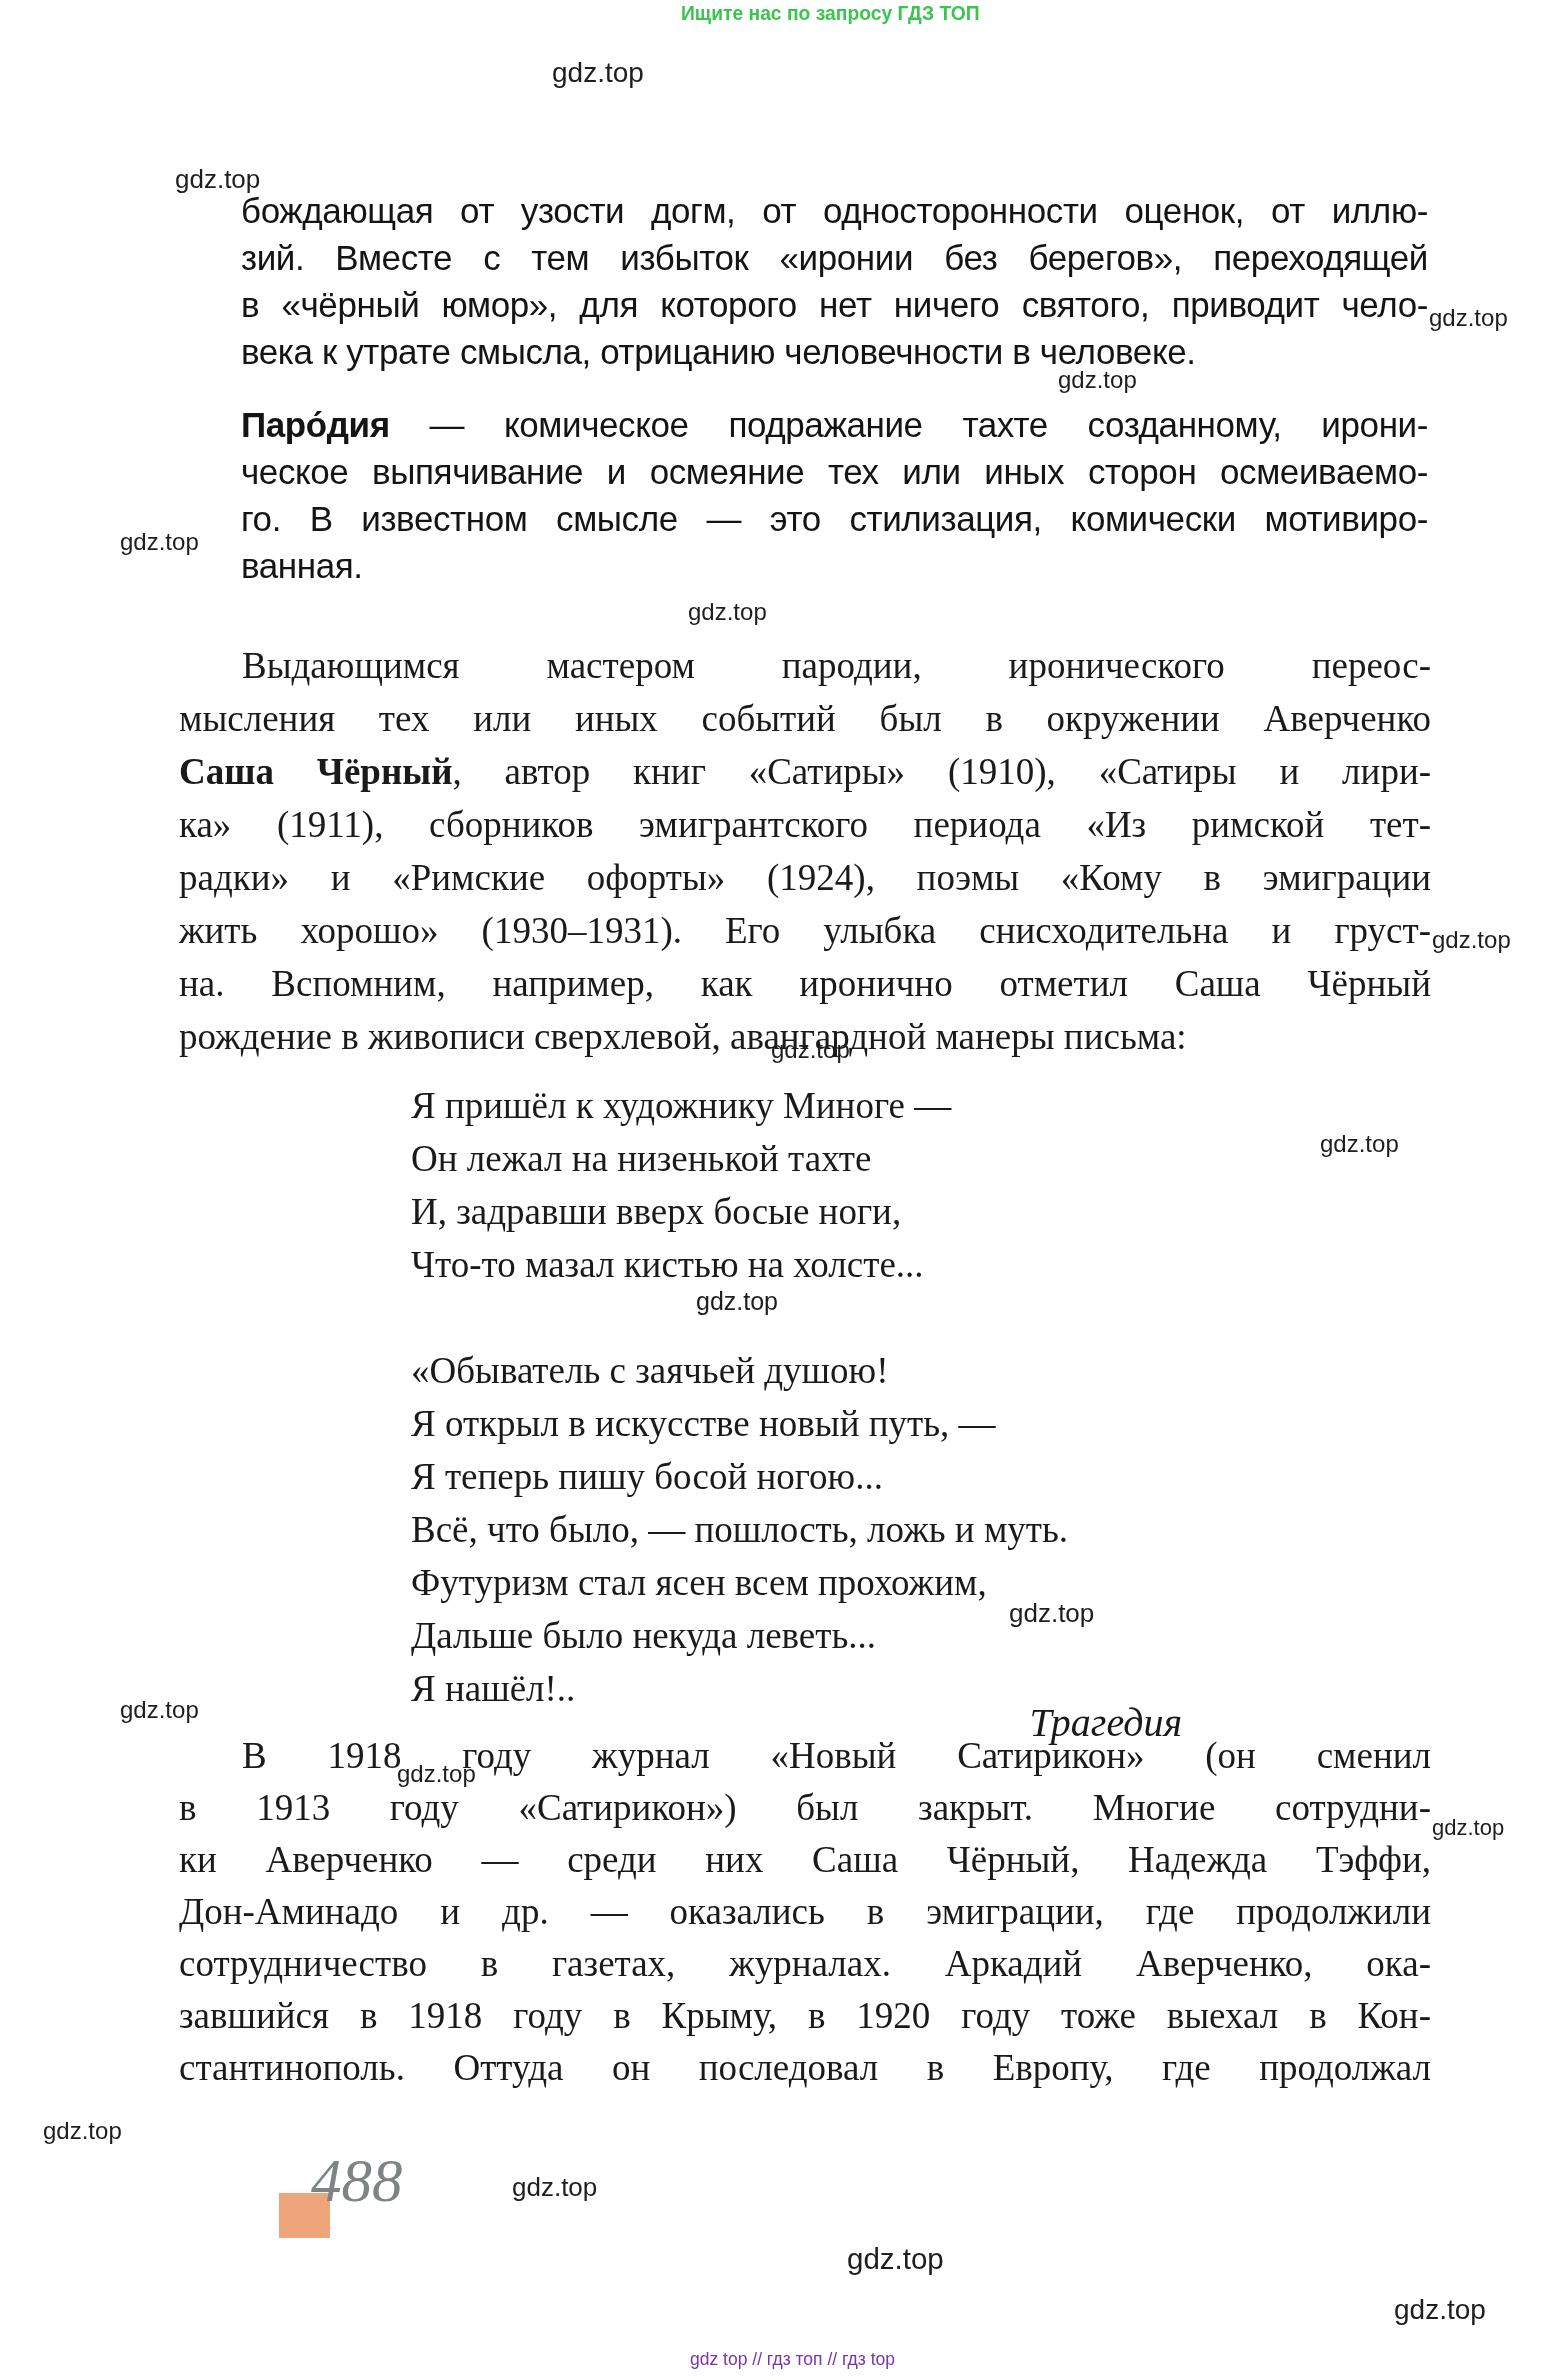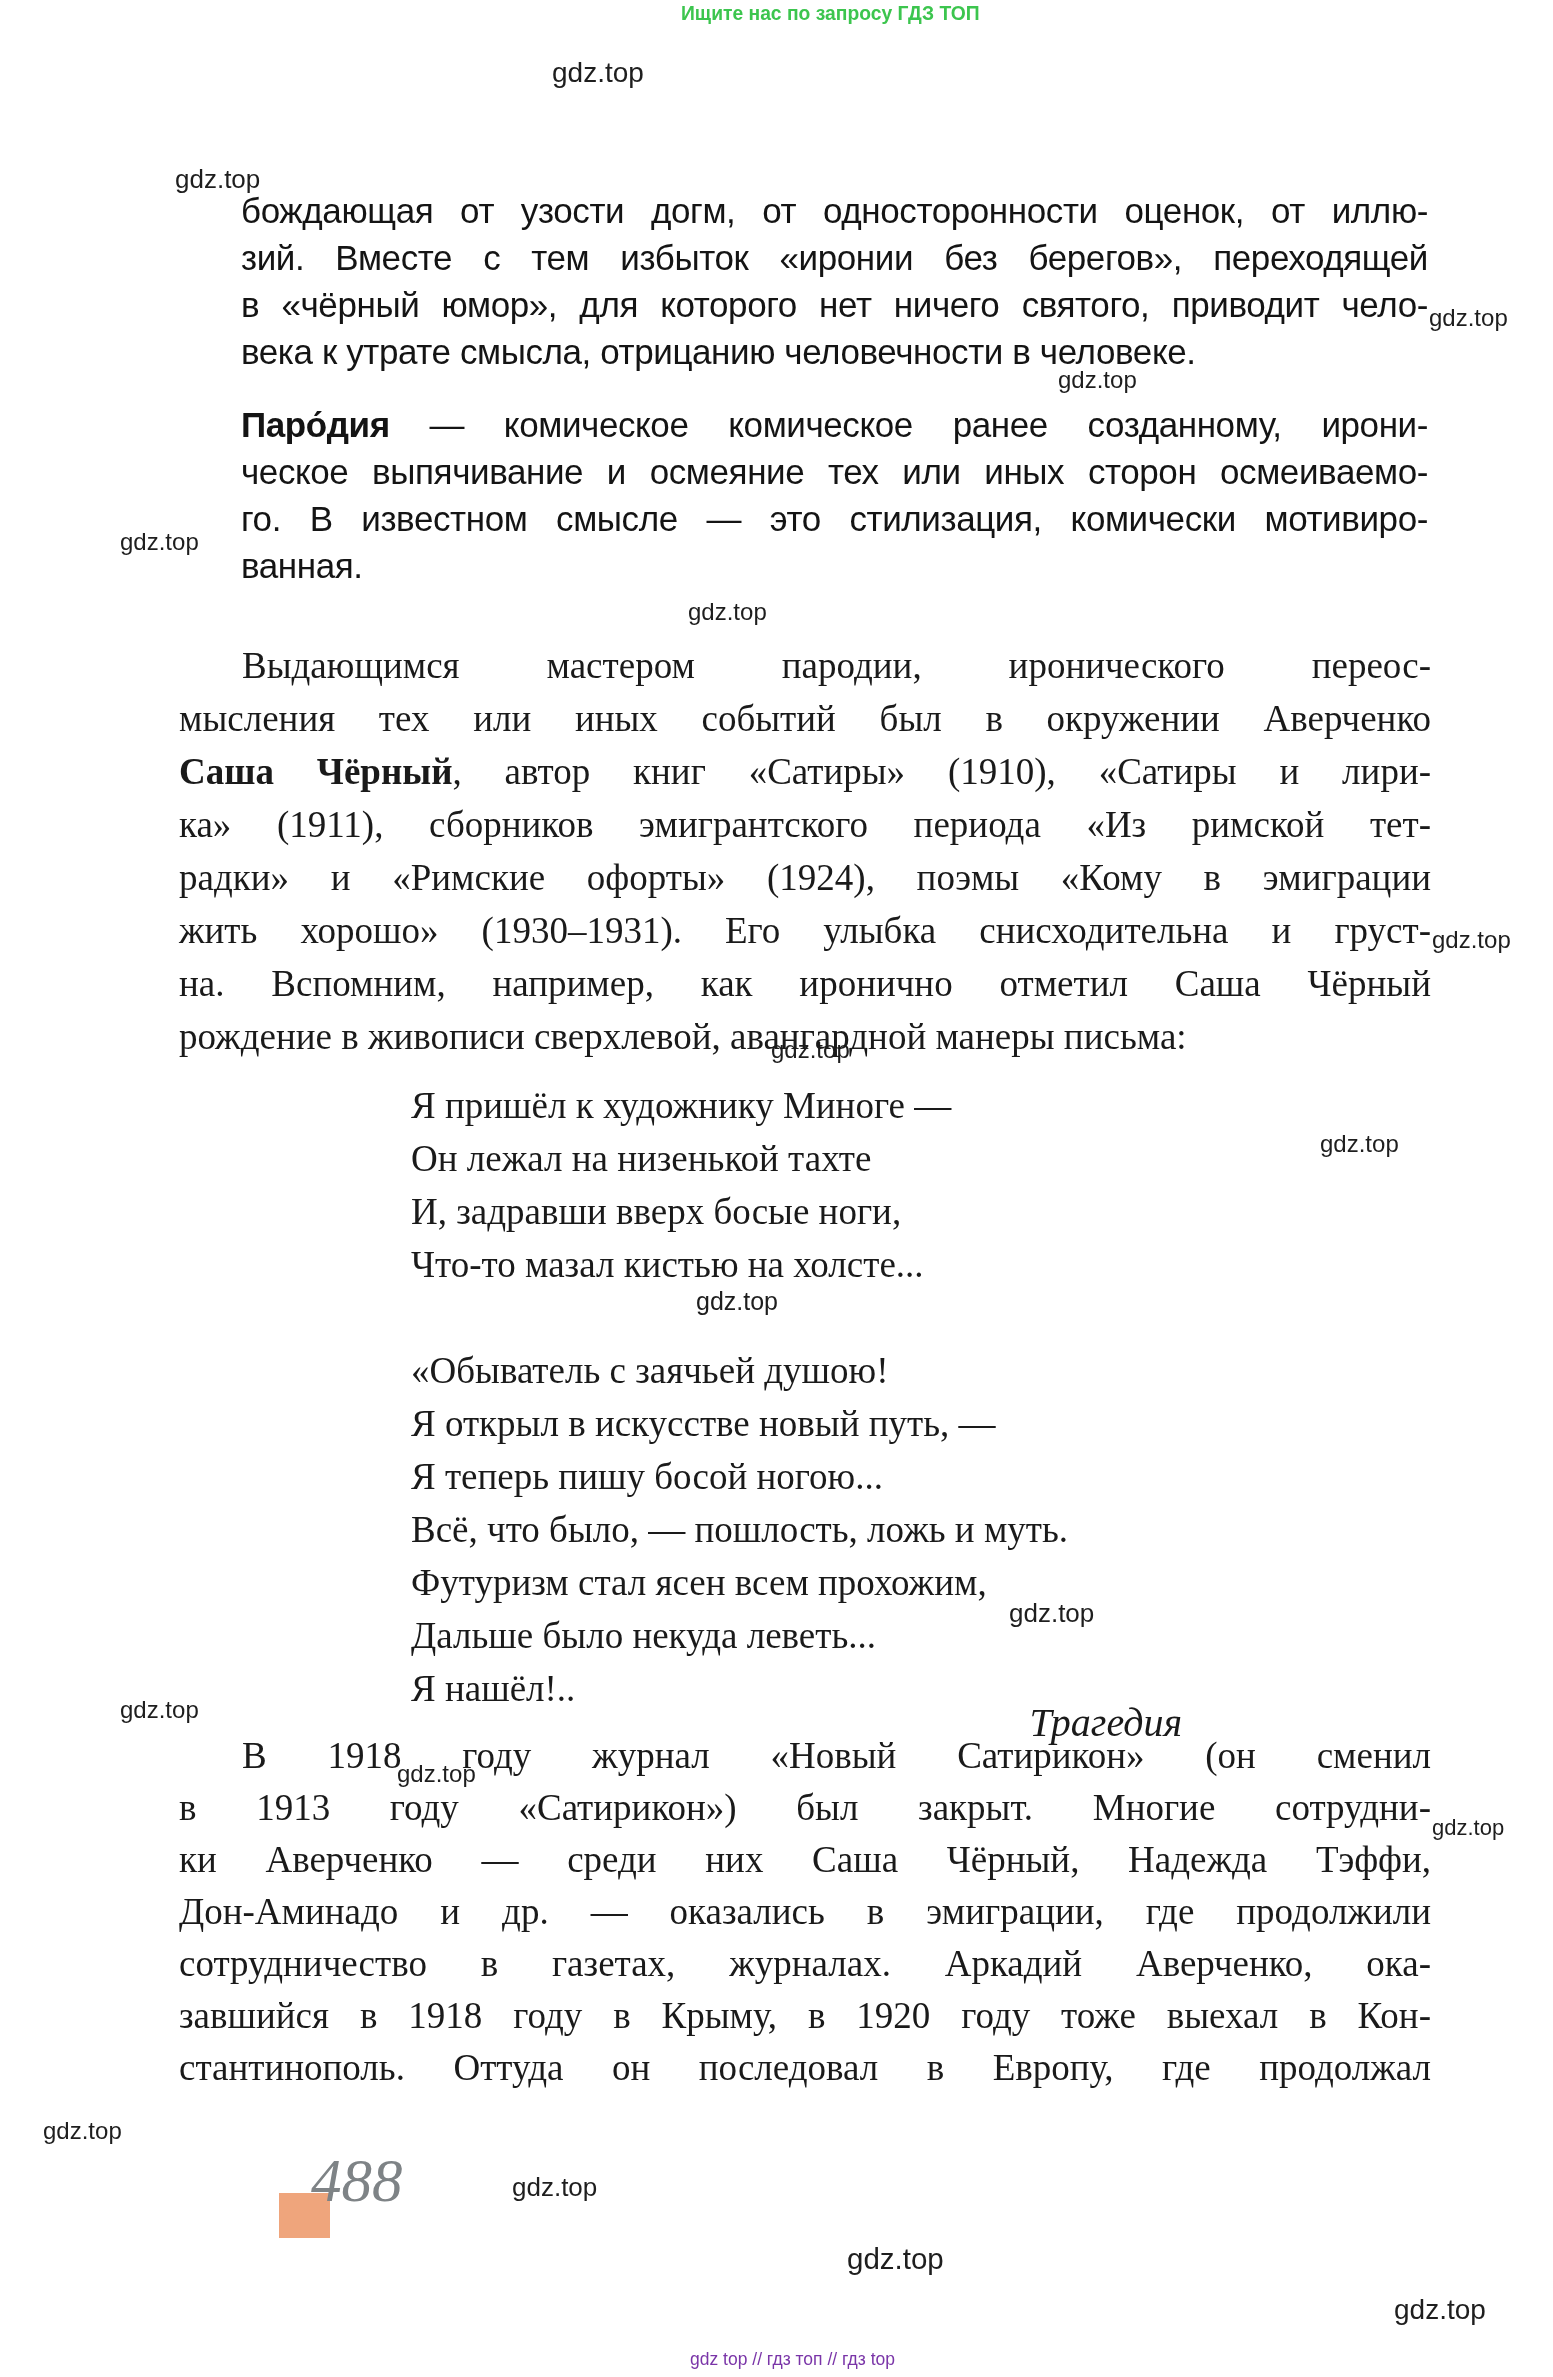--- a/index.html
+++ b/index.html
@@ -64,21 +64,21 @@
   <span class="wm" style="left:1394px;top:2294px;font-size:28px;">gdz.top</span>
 
   <div class="sans-par" style="top:187px;">
     <div class="line jl">бождающая от узости догм, от односторонности оценок, от иллю-</div>
     <div class="line jl">зий. Вместе с тем избыток «иронии без берегов», переходящей</div>
     <div class="line jl">в «чёрный юмор», для которого нет ничего святого, приводит чело-</div>
     <div class="line">века к утрате смысла, отрицанию человечности в человеке.</div>
   </div>
 
   <div class="sans-par" style="top:401px;">
-    <div class="line jl"><b>Паро́дия</b><span> — комическое комическое ранее созданному, ирони-</span></div>
+    <div class="line jl"><b>Паро́дия</b><span> — комическое подражание тахте созданному, ирони-</span></div>
     <div class="line jl">ческое выпячивание и осмеяние тех или иных сторон осмеиваемо-</div>
     <div class="line jl">го. В известном смысле — это стилизация, комически мотивиро-</div>
     <div class="line">ванная.</div>
   </div>
 
   <div class="serif-par" id="para3">
     <div class="line jl indent">Выдающимся мастером пародии, иронического переос-</div>
     <div class="line jl">мысления тех или иных событий был в окружении Аверченко</div>
     <div class="line jl"><b>Саша Чёрный</b><span>, автор книг «Сатиры» (1910), «Сатиры и лири-</span></div>
     <div class="line jl">ка» (1911), сборников эмигрантского периода «Из римской тет-</div>

